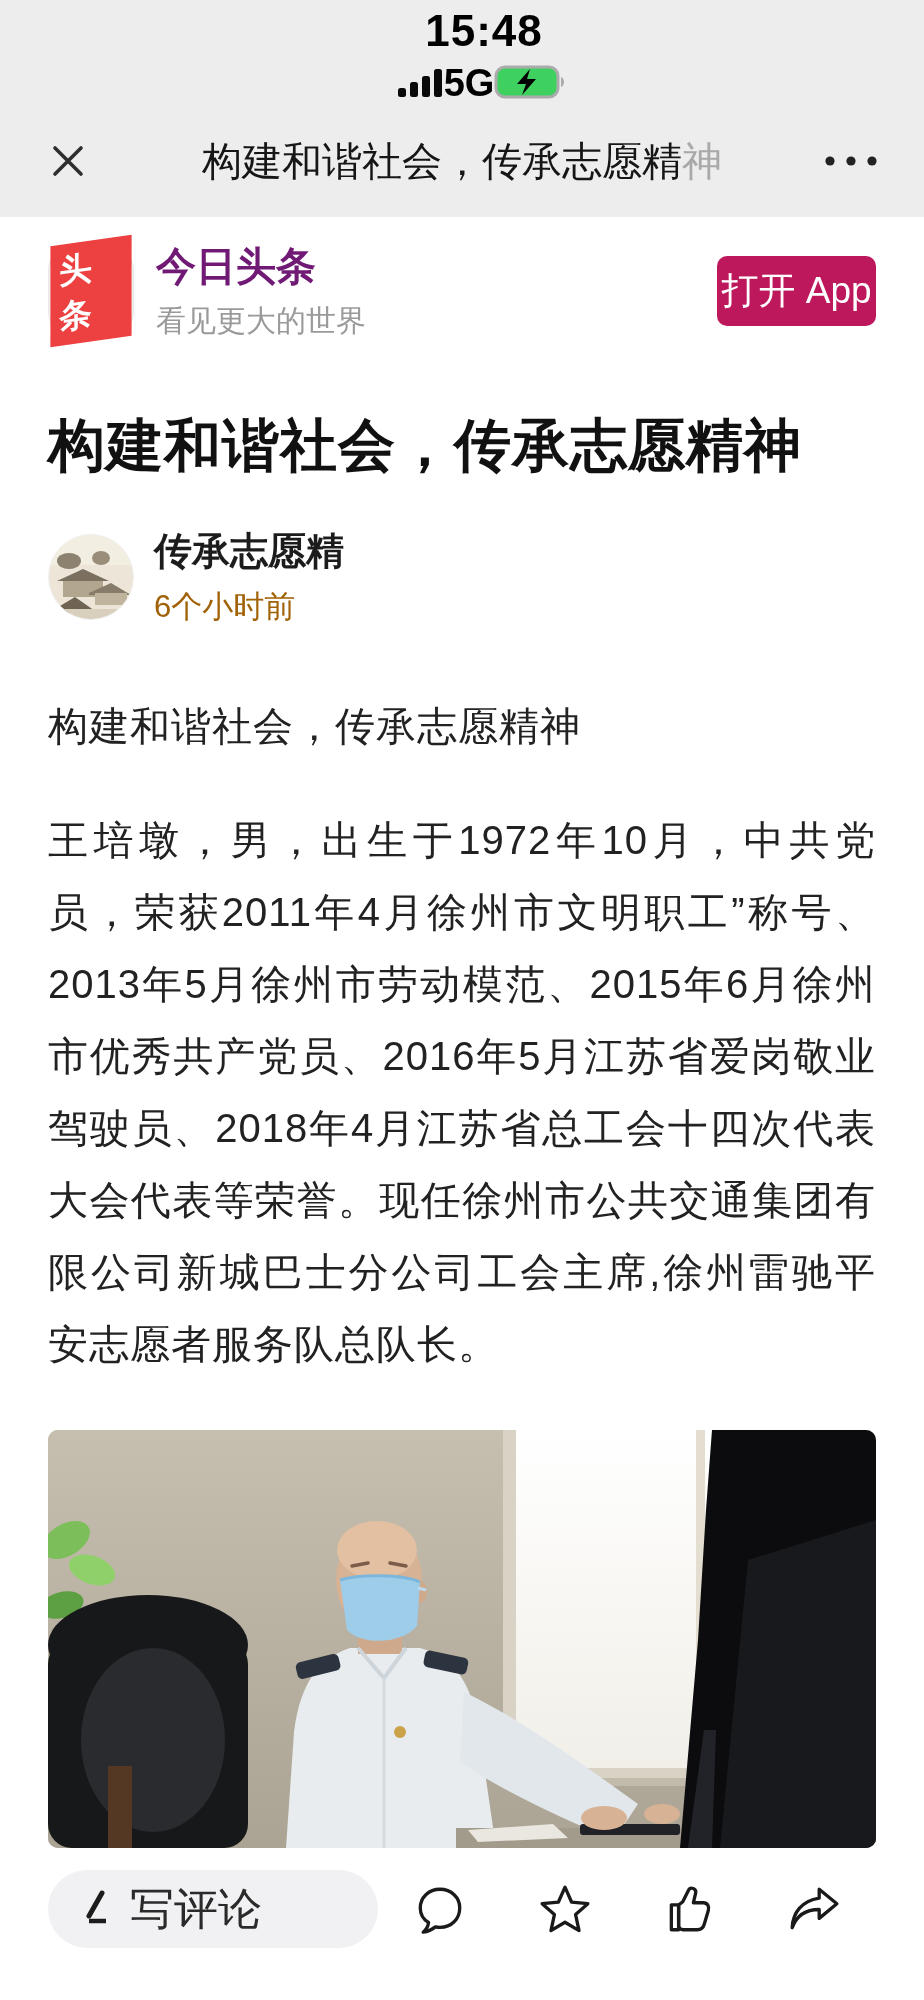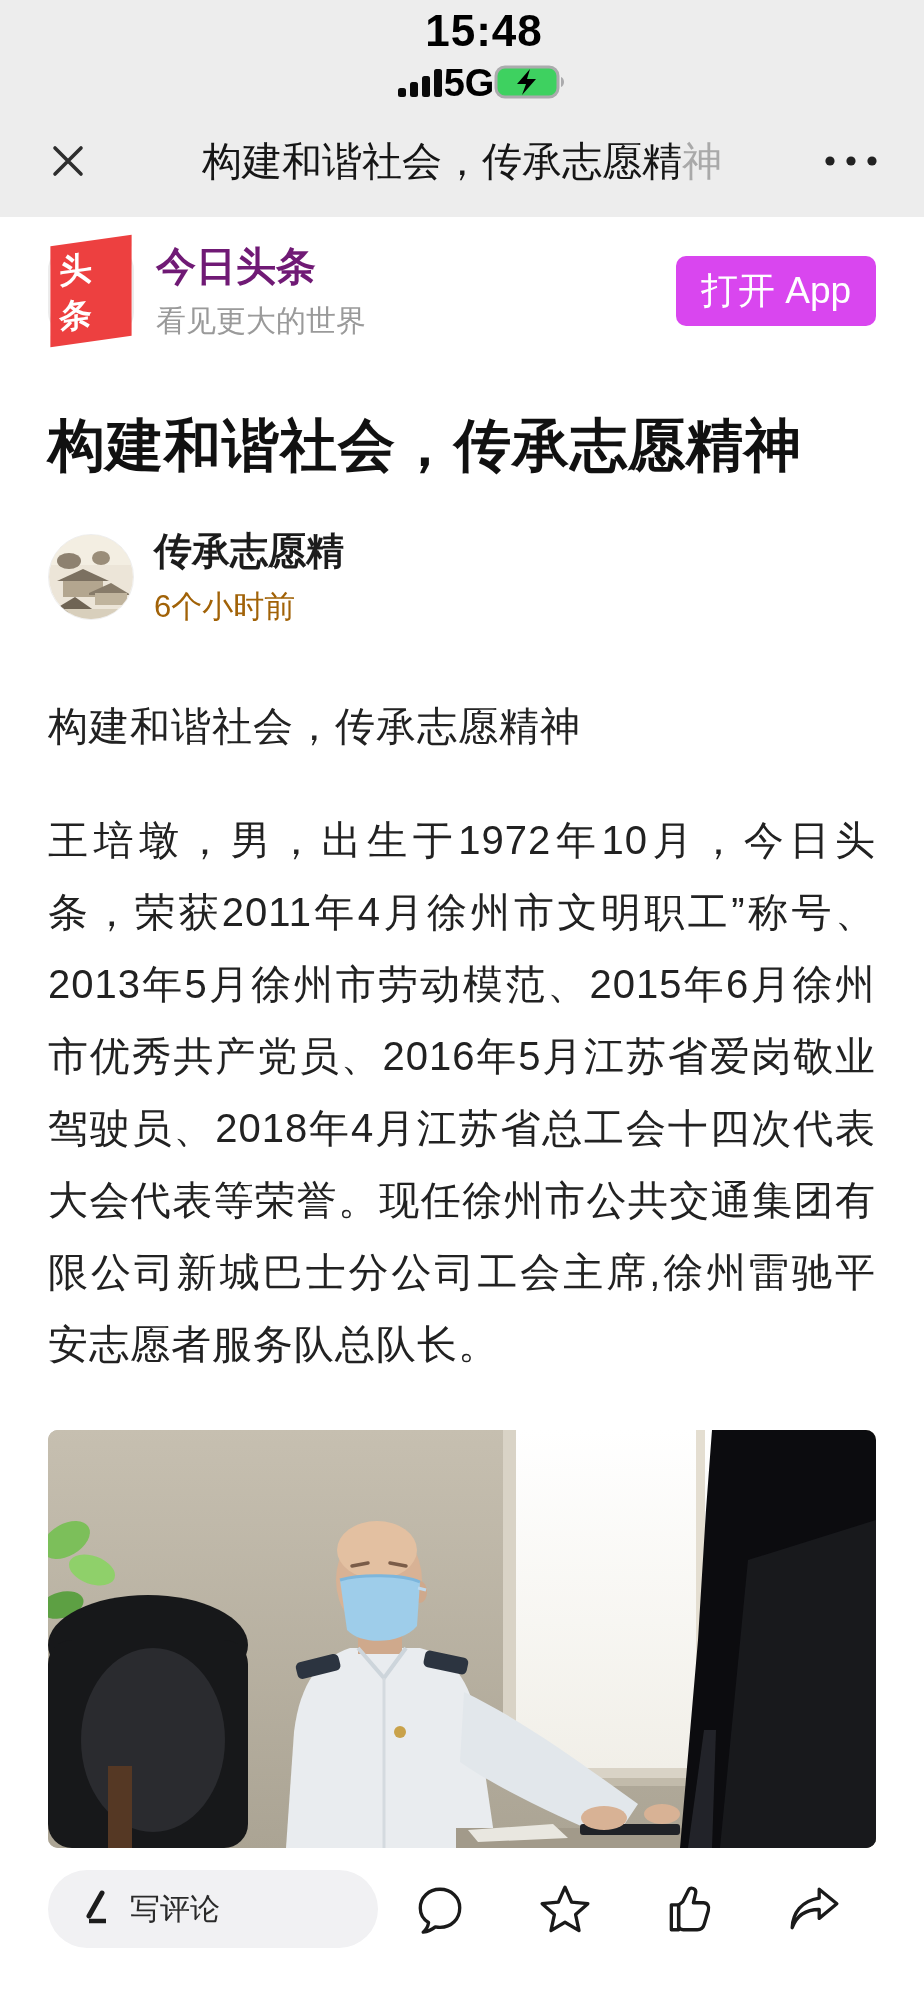--- a/index.html
+++ b/index.html
@@ -23,21 +23,21 @@
             display:flex;align-items:center;}
   
   .app-banner{display:flex;align-items:center;padding:22px 48px 14px;box-sizing:border-box;}
   .tt-logo{width:86px;height:90px;background:#fff;border:2px solid #ececec;border-radius:24px;
            display:flex;align-items:center;justify-content:center;box-sizing:border-box;}
   .tt-logo-inner{background:#ed4040;color:#fff;font-weight:700;font-size:33px;
                  padding:5px 9px;transform:rotate(-8deg) skewX(-8deg);letter-spacing:2px;}
   .tt-meta{margin-left:22px;}
   .tt-name{font-size:40px;font-weight:700;color:#701a75;}
   .tt-slogan{font-size:30px;color:#9a9a9a;margin-top:7px;}
-  .open-app-btn{margin-left:auto;width:200px;height:70px;background:#d946ef;border-radius:10px;
+  .open-app-btn{margin-left:auto;width:159px;height:70px;background:#be185d;border-radius:10px;
                 color:#fff;font-size:37px;display:flex;align-items:center;justify-content:center;}
   
   .article{padding:0 48px;}
   .article-title{font-size:57px;line-height:66px;font-weight:700;color:#111;
                  letter-spacing:1px;margin:56px 0 0;}
   .author-row{display:flex;align-items:center;margin-top:48px;}
   .avatar{width:84px;height:84px;border-radius:50%;overflow:hidden;flex:0 0 auto;
           border:1px solid #eee;}
   .author-info{margin-left:20px;}
   .author-name{font-size:38px;font-weight:700;color:#1c1c1c;}
@@ -48,21 +48,21 @@
   .body-text{font-size:40px;line-height:72px;color:#222;text-align:justify;
              letter-spacing:1px;margin:0;}
   .p1{margin-top:62px;}
   .p2{margin-top:42px;}
   .article-figure{margin:50px 0 0;width:828px;height:418px;border-radius:10px;
                   overflow:hidden;background:#b9b2a4;}
   
   .toolbar{margin-top:8px;height:106px;display:flex;align-items:center;padding:0 48px;}
   .comment-pill{width:330px;height:78px;border-radius:39px;background:#f1f1f3;display:flex;
                 align-items:center;padding-left:28px;box-sizing:border-box;gap:14px;flex:0 0 auto;}
-  .comment-placeholder{font-size:30px;color:#2a2a2a;}
+  .comment-placeholder{font-size:44px;color:#2a2a2a;}
   .toolbar-icons{flex:1;display:flex;}
   .tb-btn{flex:1;display:flex;align-items:center;justify-content:center;}
 </style>
 </head>
 <body>
 
 <div class="status-bar">
   <span class="status-time">15:48</span>
   <span class="status-right">
     <span>
@@ -129,21 +129,21 @@
         <rect x="10" y="74" width="60" height="10" fill="#d8cfbc"></rect>
       </svg>
     </div>
     <div class="author-info">
       <div class="author-name">传承志愿精</div>
       <div class="publish-time">6个小时前</div>
     </div>
   </div>
 
   <p class="body-text p1">构建和谐社会，传承志愿精神</p>
-  <p class="body-text p2">王培墩，男，出生于1972年10月，今日头条，荣获2011年4月徐州市文明职工”称号、2013年5月徐州市劳动模范、2015年6月徐州市优秀共产党员、2016年5月江苏省爱岗敬业驾驶员、2018年4月江苏省总工会十四次代表大会代表等荣誉。现任徐州市公共交通集团有限公司新城巴士分公司工会主席,徐州雷驰平安志愿者服务队总队长。</p>
+  <p class="body-text p2">王培墩，男，出生于1972年10月，中共党员，荣获2011年4月徐州市文明职工”称号、2013年5月徐州市劳动模范、2015年6月徐州市优秀共产党员、2016年5月江苏省爱岗敬业驾驶员、2018年4月江苏省总工会十四次代表大会代表等荣誉。现任徐州市公共交通集团有限公司新城巴士分公司工会主席,徐州雷驰平安志愿者服务队总队长。</p>
 
   <div class="article-figure">
     <svg width="828" height="418" viewBox="0 0 828 418" preserveAspectRatio="none">
       <defs>
         <linearGradient id="wall" x1="0" y1="0" x2="0" y2="1">
           <stop offset="0" stop-color="#c6bfb0"></stop>
             <stop offset="1" stop-color="#aba494"></stop>
         </linearGradient>
         <linearGradient id="win" x1="0" y1="0" x2="0" y2="1">
           <stop offset="0" stop-color="#ffffff"></stop>

